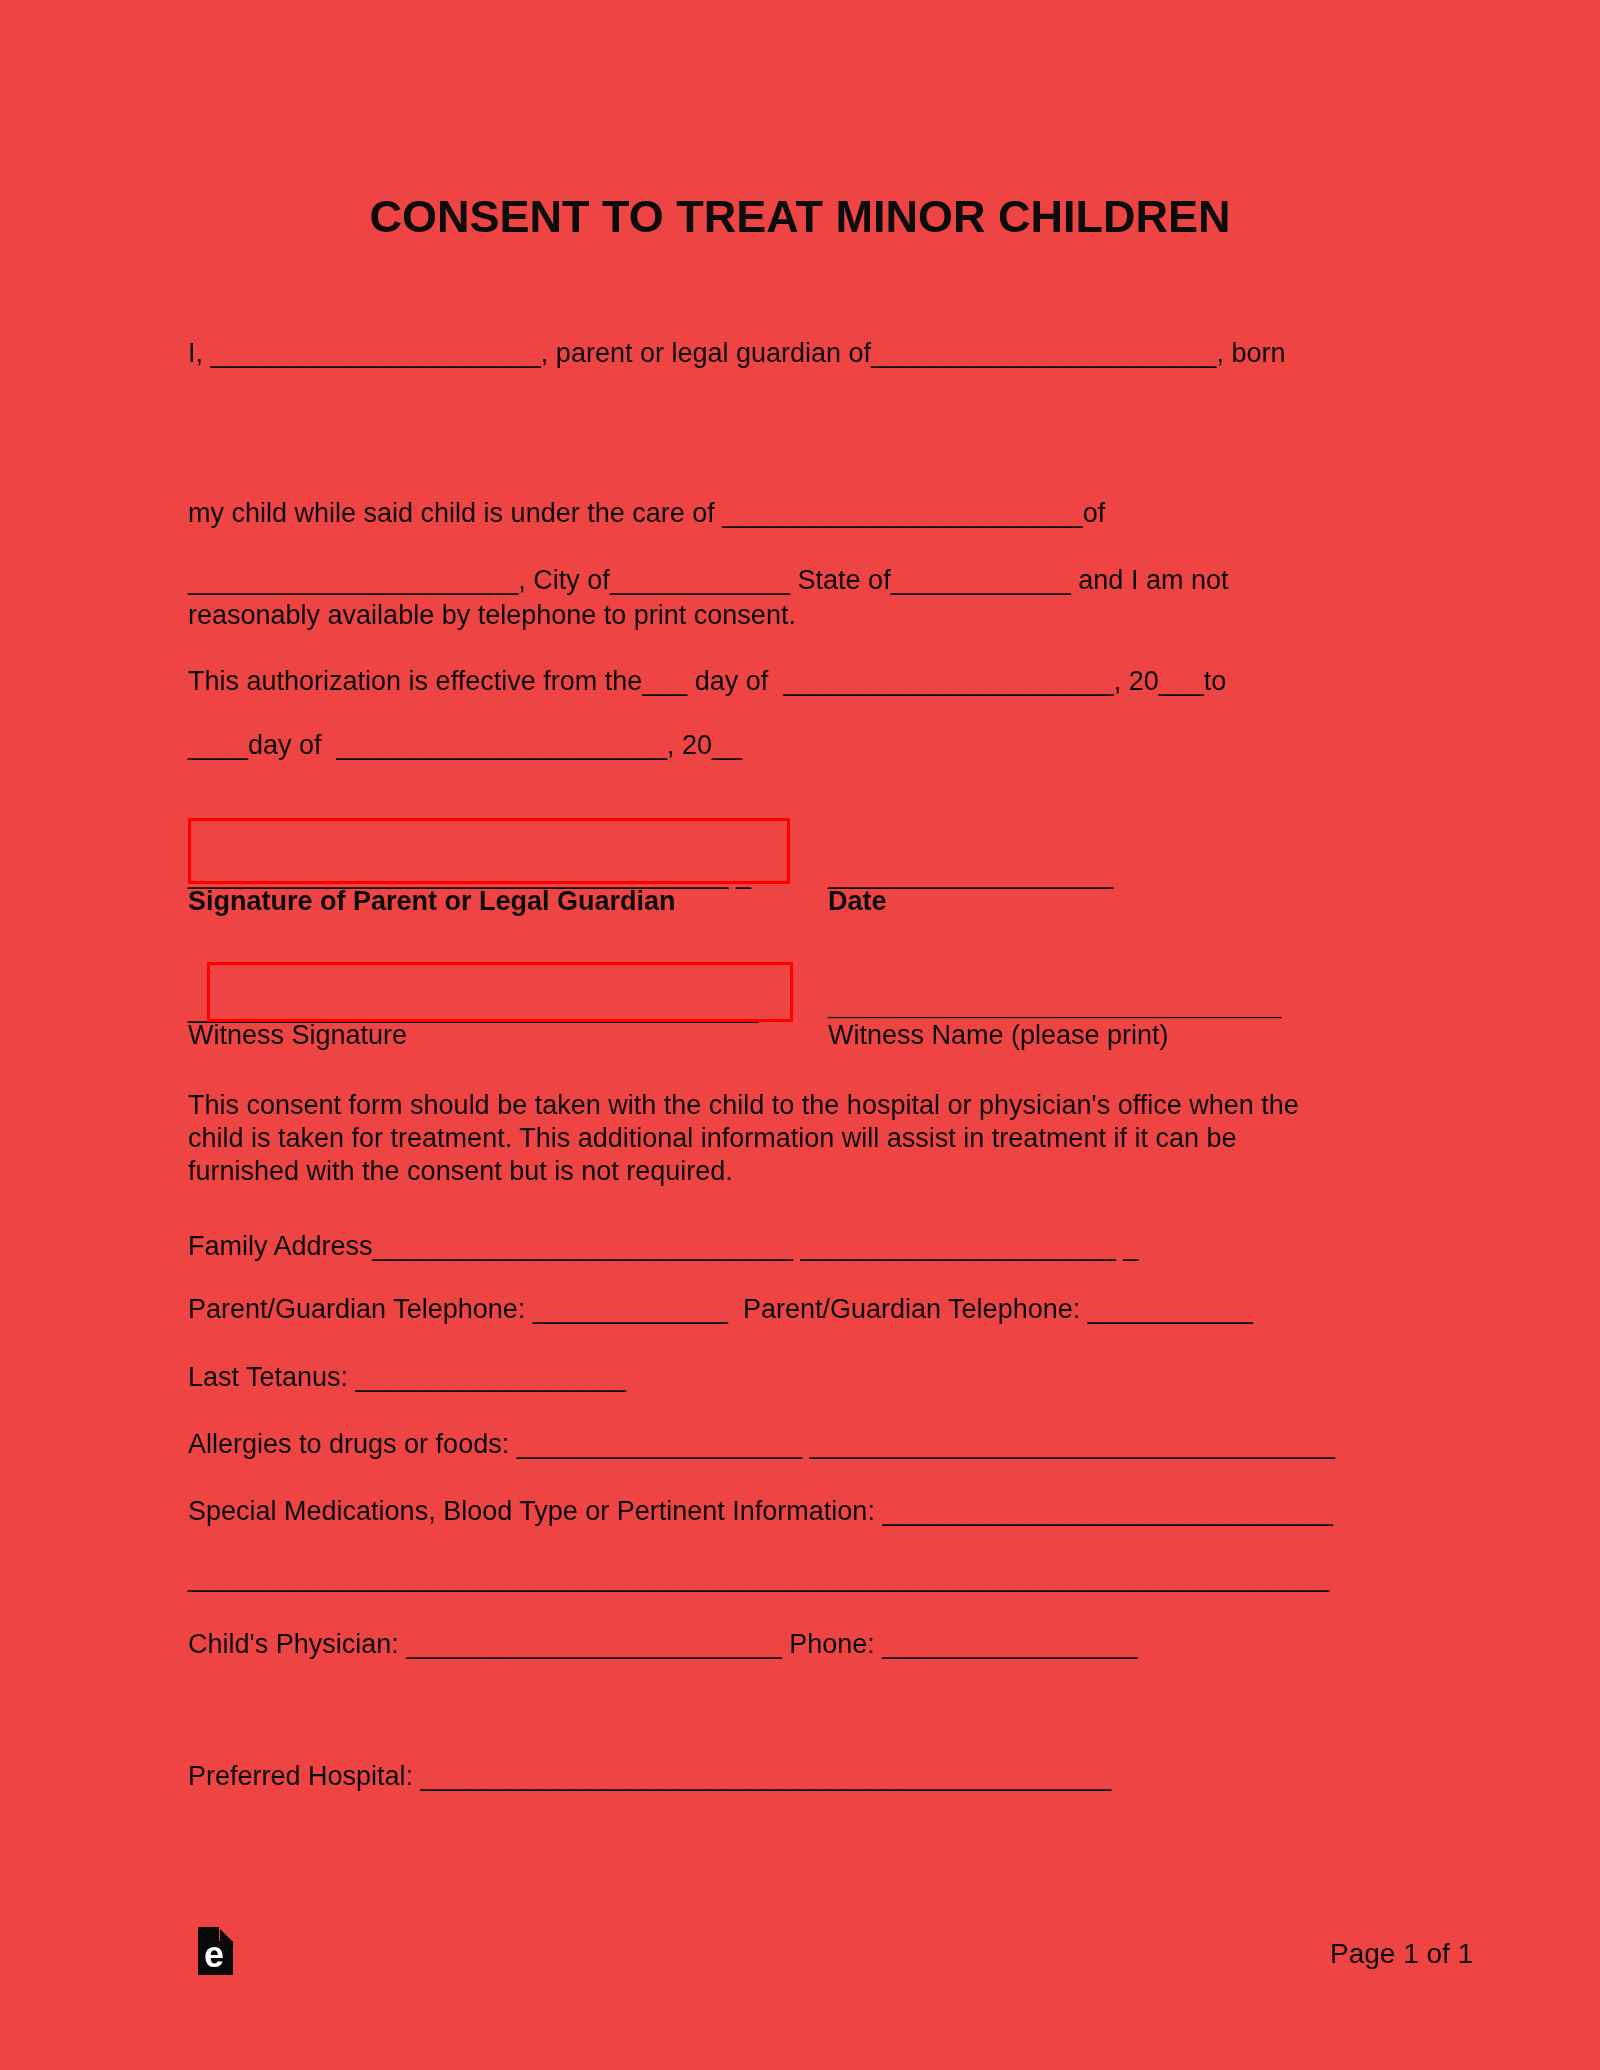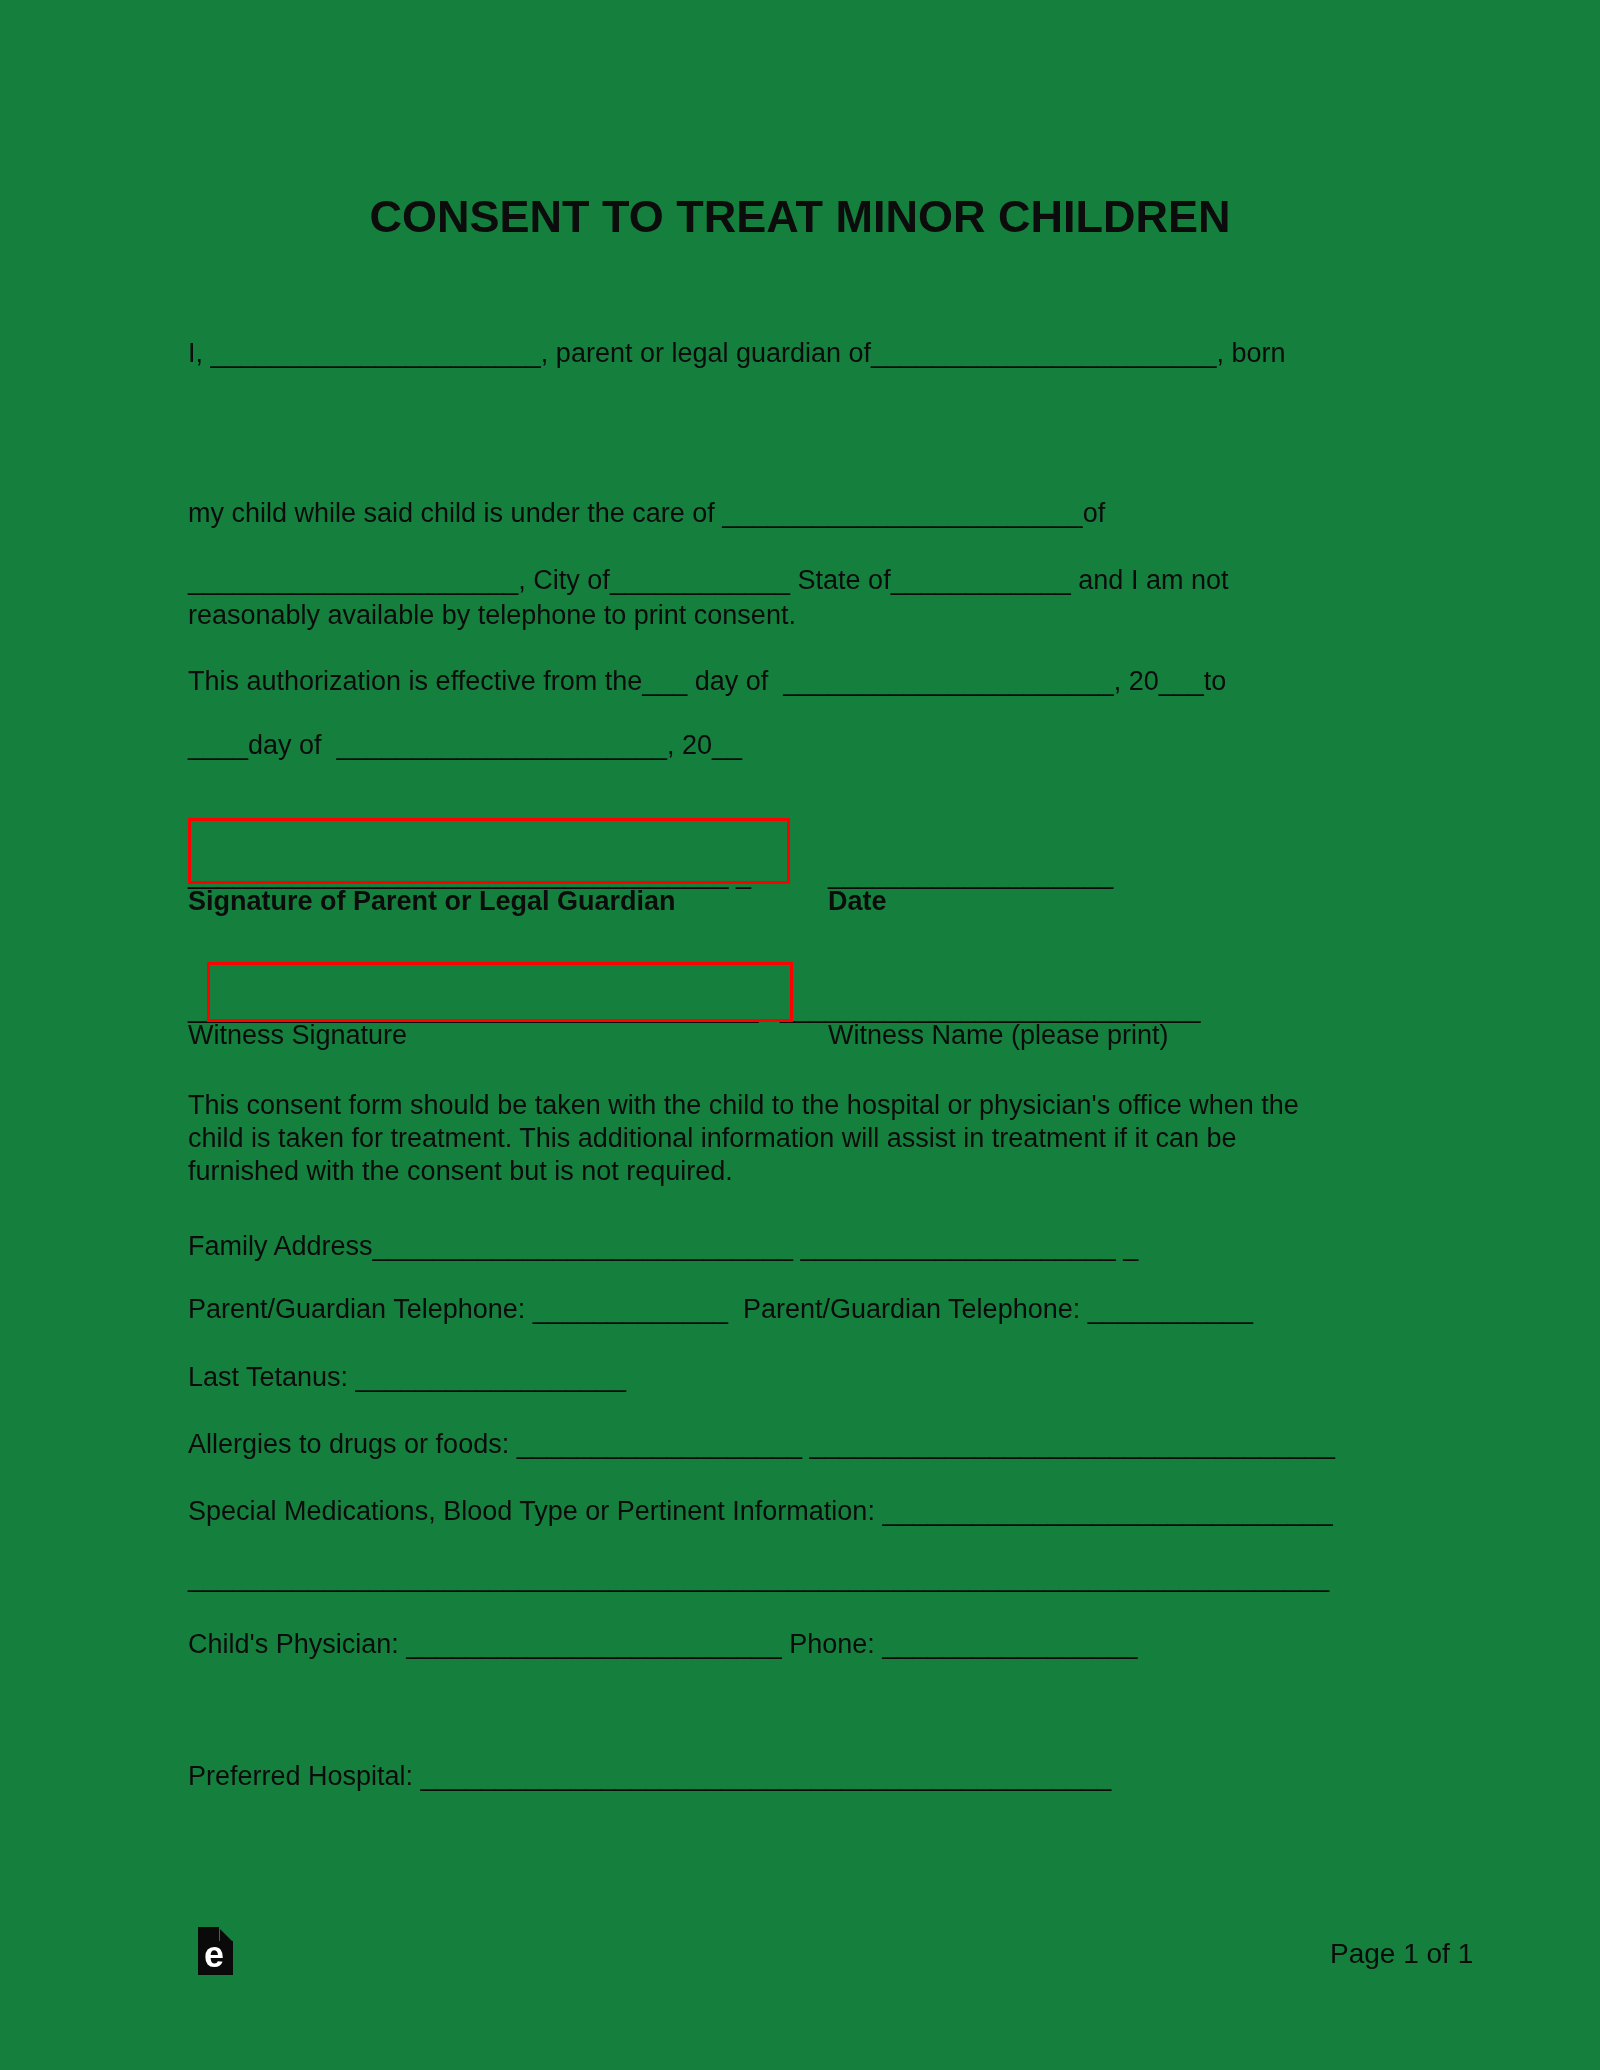--- a/index.html
+++ b/index.html
@@ -1,19 +1,19 @@
 <!DOCTYPE html>
 <html><head>
 <meta charset="utf-8">
 <style>
   html,body { margin:0; padding:0; background:#ffffff; }
   .page {
     position:relative;
     width:1600px; height:2070px;
-    background:#15803d;
+    background:#ef4444;
     overflow:hidden;
     font-family:"Liberation Sans","DejaVu Sans",sans-serif;
     color:#0c0c0c;
   }
   .t {
     position:absolute;
     font-size:27px;
     line-height:35px;
     white-space:pre;
     color:#0c0c0c;
@@ -41,21 +41,21 @@
   #p-effend     { left:188px; top:728px; }
 
   #box-parent   { left:188px; top:818px; width:596px; height:60px; }
   #u-parent     { left:188px; top:857px; }
   #u-date       { left:828px; top:857px; }
   #l-parent     { left:188px; top:884px; }
   #l-date       { left:828px; top:884px; }
 
   #box-witness  { left:207px; top:962px; width:580px; height:54px; }
   #u-witness    { left:188px; top:991px; }
-  #u-witnessnm  { left:780px; top:991px; }
+  #u-witnessnm  { left:828px; top:991px;font-family:Liberation Mono, monospace; }
   #l-witness    { left:188px; top:1018px; }
   #l-witnessnm  { left:828px; top:1018px; }
 
   #p-note       { left:188px; top:1089px; line-height:33px; }
   #p-family     { left:188px; top:1229px; }
   #p-phones     { left:188px; top:1292px; }
   #p-tetanus    { left:188px; top:1360px; }
   #p-allergies  { left:188px; top:1427px; }
   #p-specmeds   { left:188px; top:1494px; }
   #p-contline   { left:188px; top:1560px; }

